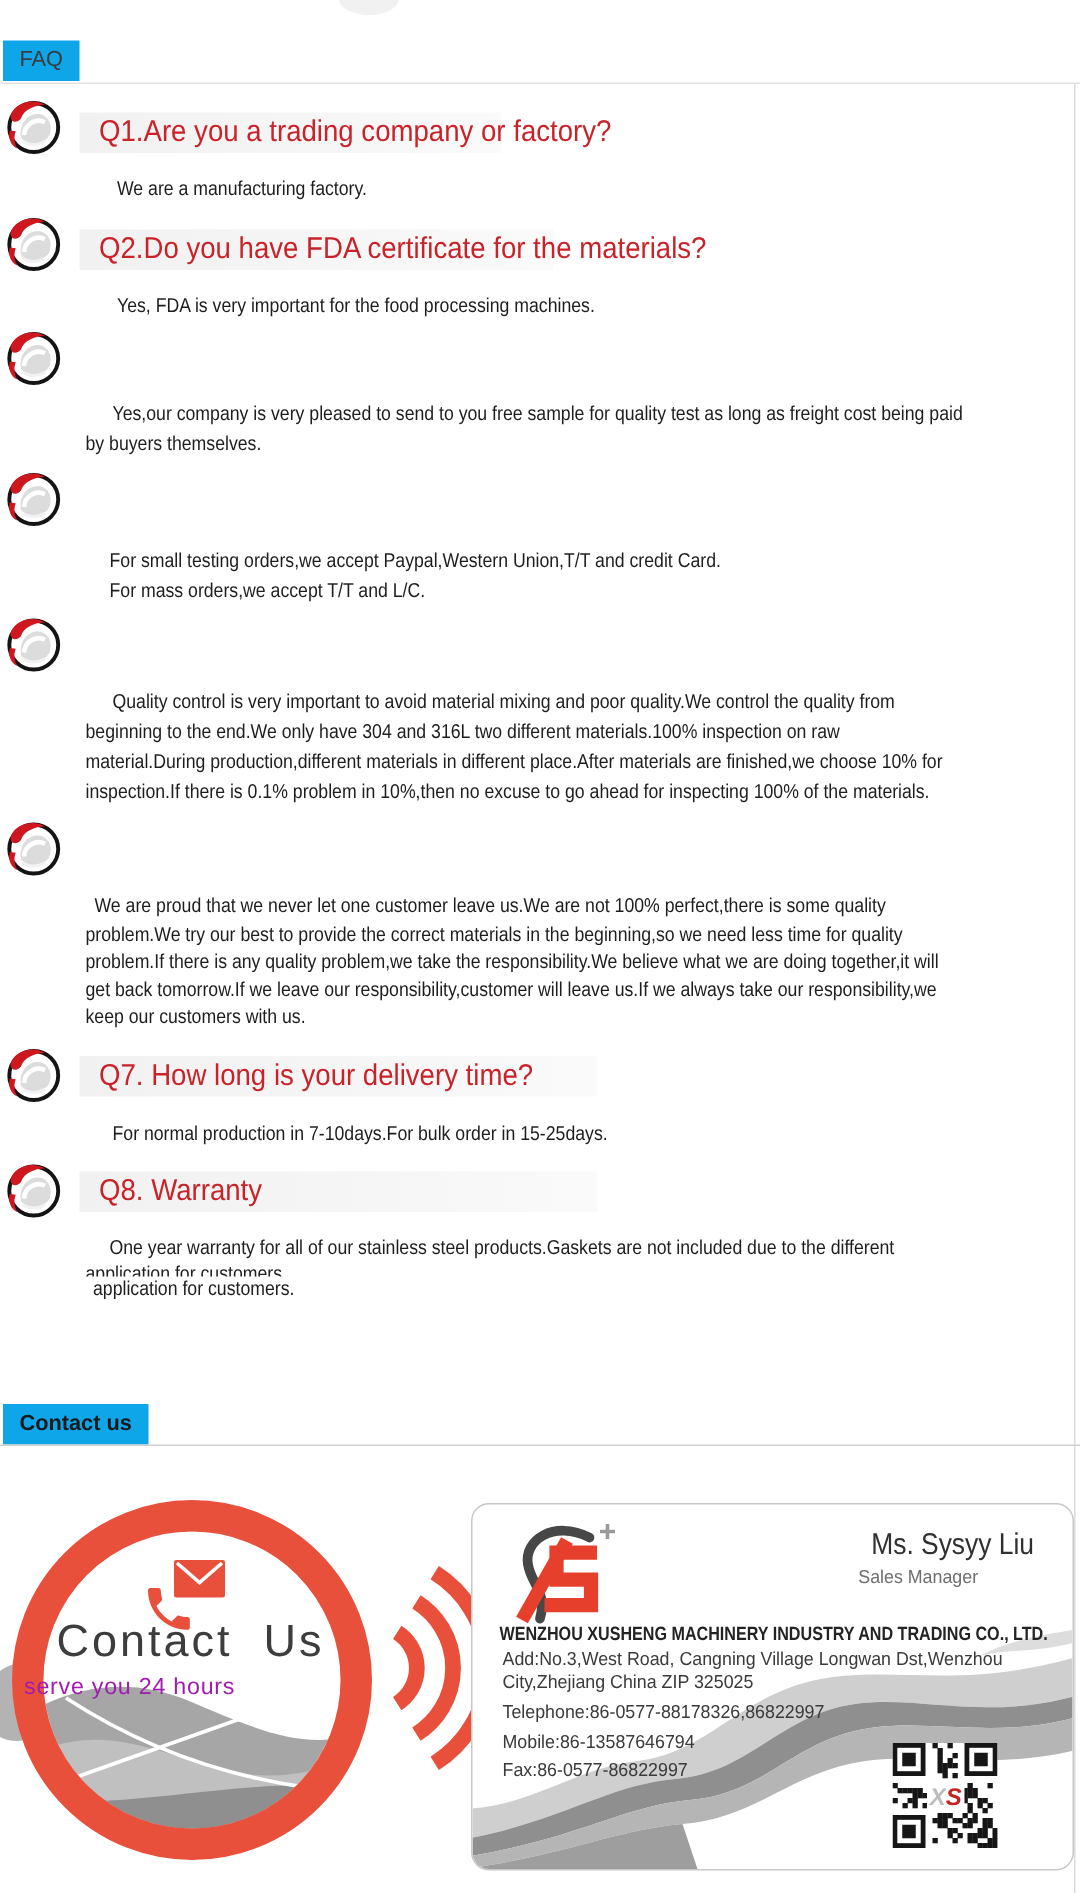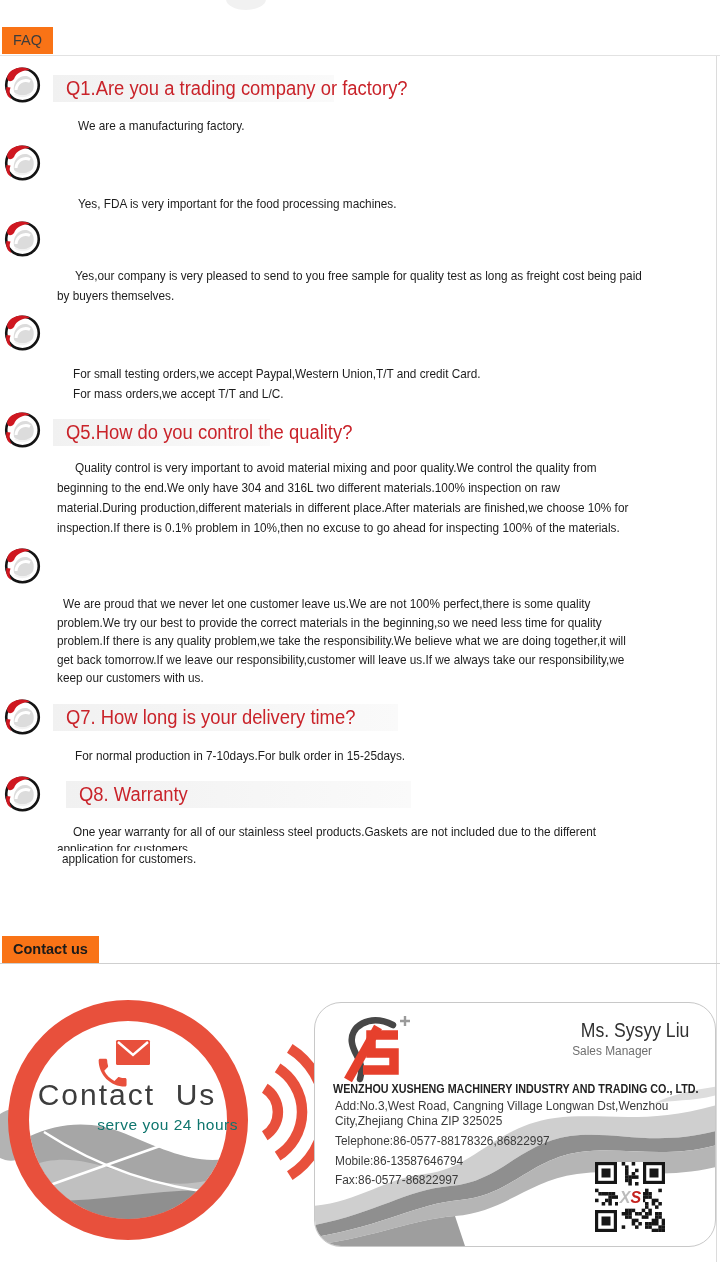--- a/index.html
+++ b/index.html
@@ -2,40 +2,40 @@
 <html><head>
 <meta charset="utf-8">
 <style>
   html,body{margin:0;padding:0;background:#fff;}
   .page{position:relative;width:720px;height:1262px;background:#fff;overflow:hidden;
         font-family:"Liberation Sans",sans-serif;color:#1d1d1d;}
   .artifact{position:absolute;left:226px;top:-12px;width:40px;height:22px;border-radius:50%;
             background:#f1f1f1;}
   .hr{position:absolute;left:0;width:720px;height:1px;background:#e2e2e2;}
   .right-edge{position:absolute;left:716px;top:56px;width:1px;height:1206px;background:#dcdcdc;}
-  .tab{position:absolute;left:2px;height:27px;line-height:27px;padding:0 11px;background:#f97316;
+  .tab{position:absolute;left:2px;height:27px;line-height:27px;padding:0 11px;background:#0ea5e9;
        font-size:14.5px;color:#3c3c3c;text-align:right;}
   .tab.contact{font-weight:bold;color:#1a1a1a;}
   .qicon{position:absolute;left:2px;width:41px;height:41px;}
   .qbar{position:absolute;height:27px;line-height:27px;padding-left:13px;
         background:linear-gradient(90deg,#f1f1f1,#fafafa);color:#c9232a;font-size:20px;
         white-space:nowrap;overflow:visible;}
   .qbar span{display:inline-block;transform:scaleX(0.92);transform-origin:left center;}
   .ans{position:absolute;font-size:13.4px;color:#1d1d1d;white-space:nowrap;
        transform:scaleX(0.88);transform-origin:left top;}
   .clipline{position:absolute;left:57px;top:841px;height:10px;overflow:hidden;font-size:13.4px;
             color:#1d1d1d;white-space:nowrap;transform:scaleX(0.88);transform-origin:left top;}
   
   .contact-art{position:absolute;left:0;top:962px;width:720px;height:300px;}
   .badge-title{position:absolute;left:16px;top:1078px;width:222px;text-align:center;
                font-size:30px;letter-spacing:2px;color:#3d3d3d;white-space:pre;}
-  .badge-sub{position:absolute;left:16px;top:1116px;width:222px;text-align:right;
-             font-size:15.5px;letter-spacing:0.5px;color:#0f766e;white-space:pre;}
+  .badge-sub{position:absolute;left:16px;top:1116px;width:222px;text-align:left;
+             font-size:15.5px;letter-spacing:0.5px;color:#a21caf;white-space:pre;}
   .card{position:absolute;left:314px;top:1002px;width:402px;height:245px;background:#fff;
-        border:1.5px solid #c8c8c8;border-radius:27px;overflow:hidden;box-sizing:border-box;}
+        border:1.5px solid #c8c8c8;border-radius:12px;overflow:hidden;box-sizing:border-box;}
   .card-waves{position:absolute;left:0;bottom:0;width:400px;height:160px;}
   .card-logo{position:absolute;left:14px;top:8px;width:84px;height:78px;}
   .card-person{position:absolute;right:26px;top:16px;text-align:left;}
   .person-name{font-size:20px;color:#303030;white-space:nowrap;
                transform:scaleX(0.88);transform-origin:right top;}
   .person-role{font-size:12.5px;color:#6e6e6e;margin-top:2px;white-space:nowrap;
                transform:scaleX(0.95);transform-origin:right top;}
   .card-company{position:absolute;left:18px;top:78px;font-size:12.8px;font-weight:bold;color:#232323;
                 white-space:nowrap;transform:scaleX(0.84);transform-origin:left top;}
   .card-line{position:absolute;left:20px;font-size:12.5px;color:#3a3a3a;white-space:nowrap;
@@ -68,38 +68,38 @@
 
   <svg class="qicon" style="top:64px" viewBox="0 0 41 41">
       <use href="#mascot-g"></use>
     </svg>
   <div class="qbar" style="top:75px;left:53px;width:268px"><span>Q1.Are you a trading company or factory?</span></div>
   <div class="ans" style="top:118px;left:78px">We are a manufacturing factory.</div>
 
   <svg class="qicon" style="top:142px" viewBox="0 0 41 41">
       <use href="#mascot-g"></use>
     </svg>
+  <div class="qbar" style="top:153px;left:53px;width:303px"><span>Q2.Do you have FDA certificate for the materials?</span></div>
   <div class="ans" style="top:196px;left:78px">Yes, FDA is very important for the food processing machines.</div>
 
   <svg class="qicon" style="top:218px" viewBox="0 0 41 41">
       <use href="#mascot-g"></use>
     </svg>
   <div class="ans" style="top:268px;left:75px">Yes,our company is very pleased to send to you free sample for quality test as long as freight cost being paid</div>
   <div class="ans" style="top:288px;left:57px">by buyers themselves.</div>
 
   <svg class="qicon" style="top:312px" viewBox="0 0 41 41">
       <use href="#mascot-g"></use>
     </svg>
   <div class="ans" style="top:366px;left:73px">For small testing orders,we accept Paypal,Western Union,T/T and credit Card.</div>
   <div class="ans" style="top:386px;left:73px">For mass orders,we accept T/T and L/C.</div>
 
   <svg class="qicon" style="top:409px" viewBox="0 0 41 41">
       <use href="#mascot-g"></use>
     </svg>
-  <div class="qbar" style="top:419px;left:53px;width:204px"><span>Q5.How do you control the quality?</span></div>
   <div class="ans" style="top:460px;left:75px">Quality control is very important to avoid material mixing and poor quality.We control the quality from</div>
   <div class="ans" style="top:480px;left:57px">beginning to the end.We only have 304 and 316L two different materials.100% inspection on raw</div>
   <div class="ans" style="top:500px;left:57px">material.During production,different materials in different place.After materials are finished,we choose 10% for</div>
   <div class="ans" style="top:520px;left:57px">inspection.If there is 0.1% problem in 10%,then no excuse to go ahead for inspecting 100% of the materials.</div>
 
   <svg class="qicon" style="top:545px" viewBox="0 0 41 41">
       <use href="#mascot-g"></use>
     </svg>
   <div class="ans" style="top:596px;left:63px">We are proud that we never let one customer leave us.We are not 100% perfect,there is some quality</div>
   <div class="ans" style="top:615px;left:57px">problem.We try our best to provide the correct materials in the beginning,so we need less time for quality</div>
@@ -109,21 +109,21 @@
 
   <svg class="qicon" style="top:696px" viewBox="0 0 41 41">
       <use href="#mascot-g"></use>
     </svg>
   <div class="qbar" style="top:704px;left:53px;width:332px"><span>Q7. How long is your delivery time?</span></div>
   <div class="ans" style="top:748px;left:75px">For normal production in 7-10days.For bulk order in 15-25days.</div>
 
   <svg class="qicon" style="top:773px" viewBox="0 0 41 41">
       <use href="#mascot-g"></use>
     </svg>
-  <div class="qbar" style="top:781px;left:66px;width:332px"><span>Q8. Warranty</span></div>
+  <div class="qbar" style="top:781px;left:53px;width:332px"><span>Q8. Warranty</span></div>
   <div class="ans" style="top:824px;left:73px">One year warranty for all of our stainless steel products.Gaskets are not included due to the different</div>
   <div class="clipline">application for customers</div>
   <div class="ans" style="top:851px;left:62px">application for customers.</div>
 
   <div class="tab contact" style="top:936px;">Contact us</div>
   <div class="hr" style="top:963px;background:#cfcfcf;"></div>
 
   <svg class="contact-art" viewBox="0 0 720 300">
     <defs>
         <clipPath id="cclip">

